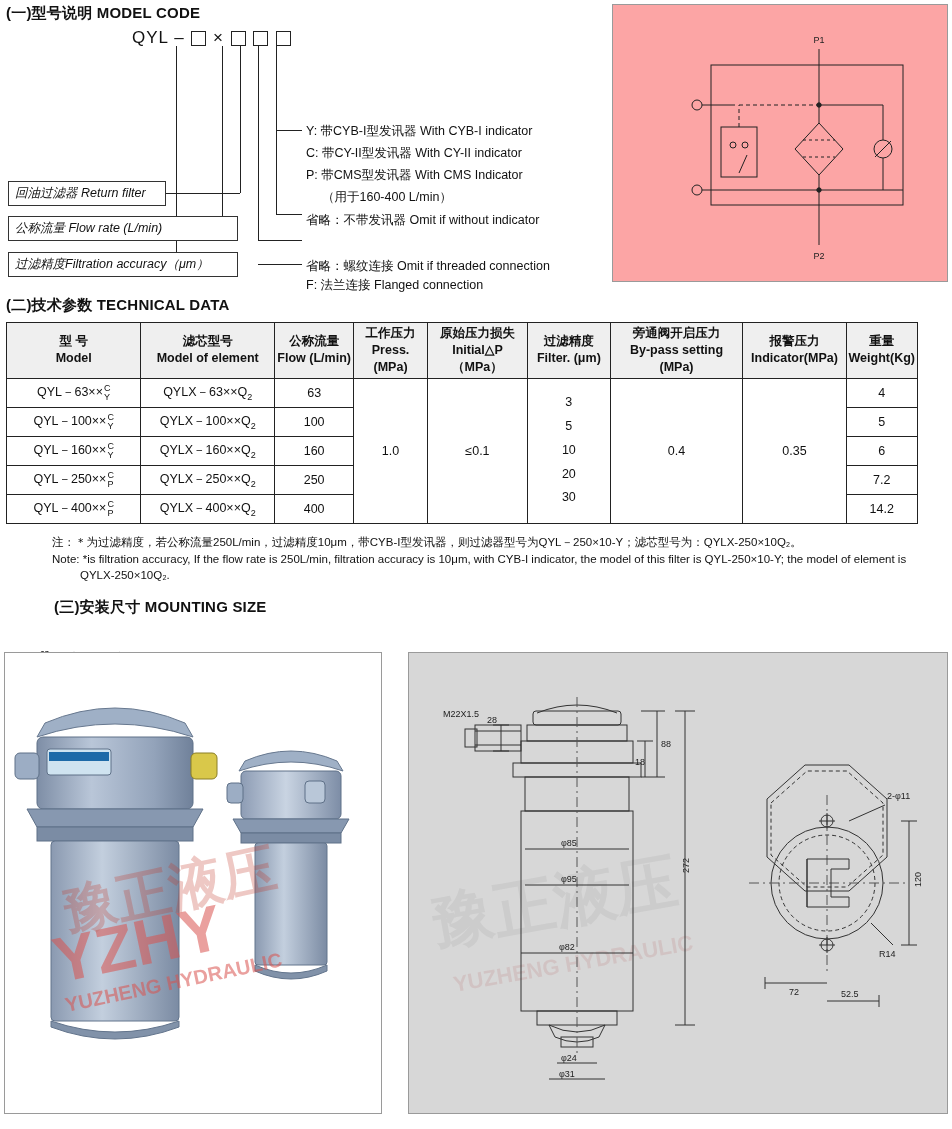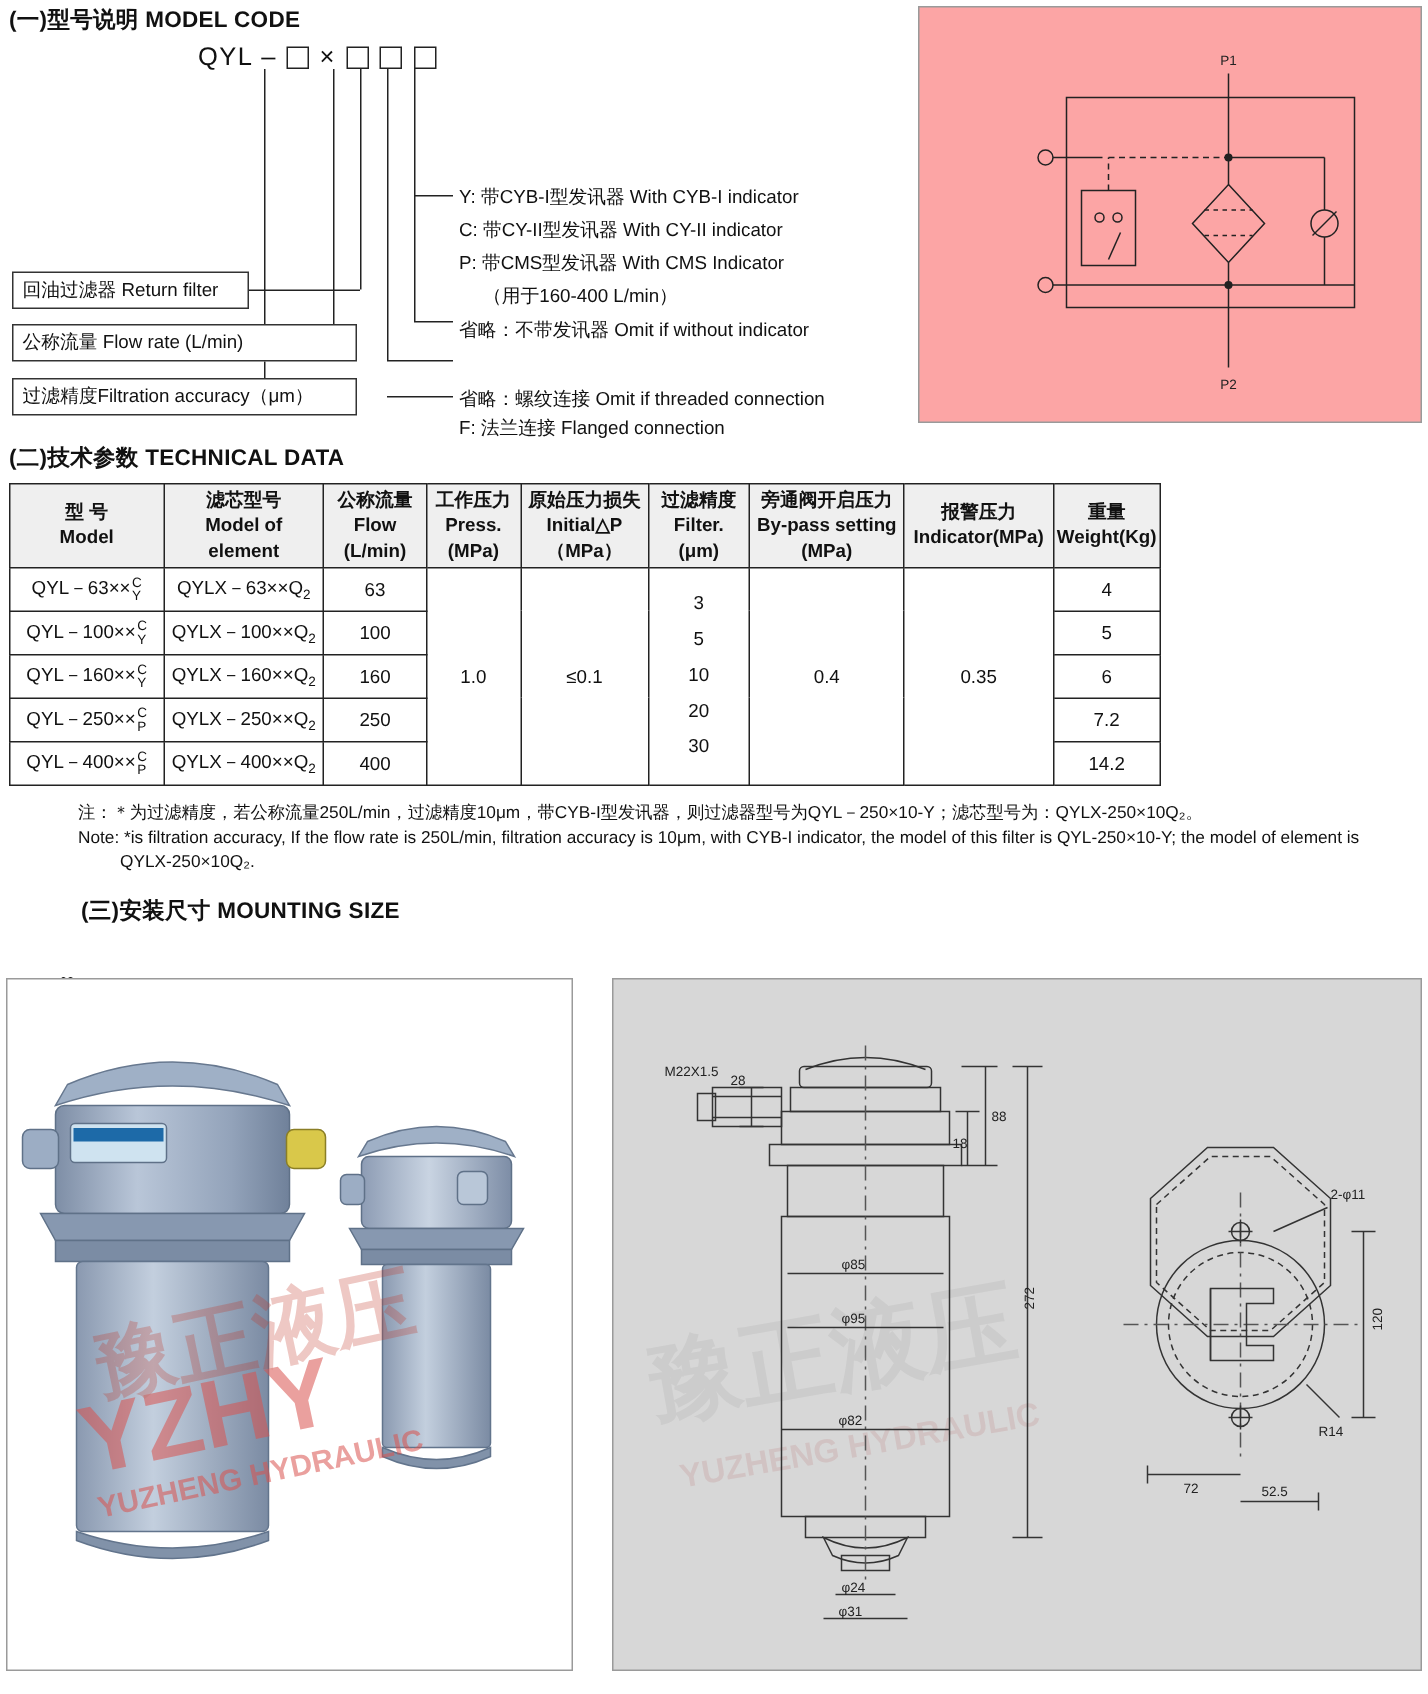--- a/index.html
+++ b/index.html
@@ -37,38 +37,39 @@
   .vline { position: absolute; background: #222; width: 1px; }
   .hline { position: absolute; background: #222; height: 1px; }
 
   .lbl-box {
     position: absolute;
     border: 1px solid #333;
     font-size: 12.5px;
     padding: 3px 6px 3px 6px;
     background: #fff;
     white-space: nowrap;
+    font-style: italic;
   }
   .note-l { position: absolute; font-size: 12.5px; white-space: nowrap; }
 
   
   #schematic {
     position: absolute;
     left: 612px; top: 4px;
     width: 336px; height: 278px;
     background: #fca5a5;
     border: 1px solid #9a9a9a;
   }
 
   
   #sec2-title { position: absolute; left: 6px; top: 296px; }
   #tbl-wrap { position: absolute; left: 6px; top: 322px; width: 940px; }
   table.data {
     border-collapse: collapse;
-    width: 768px;
+    width: 912px;
     font-size: 12px;
   }
   table.data th, table.data td {
     border: 1px solid #222;
     text-align: center;
     vertical-align: middle;
     padding: 2px 2px;
   }
   table.data thead th {
     background: #efefef;

